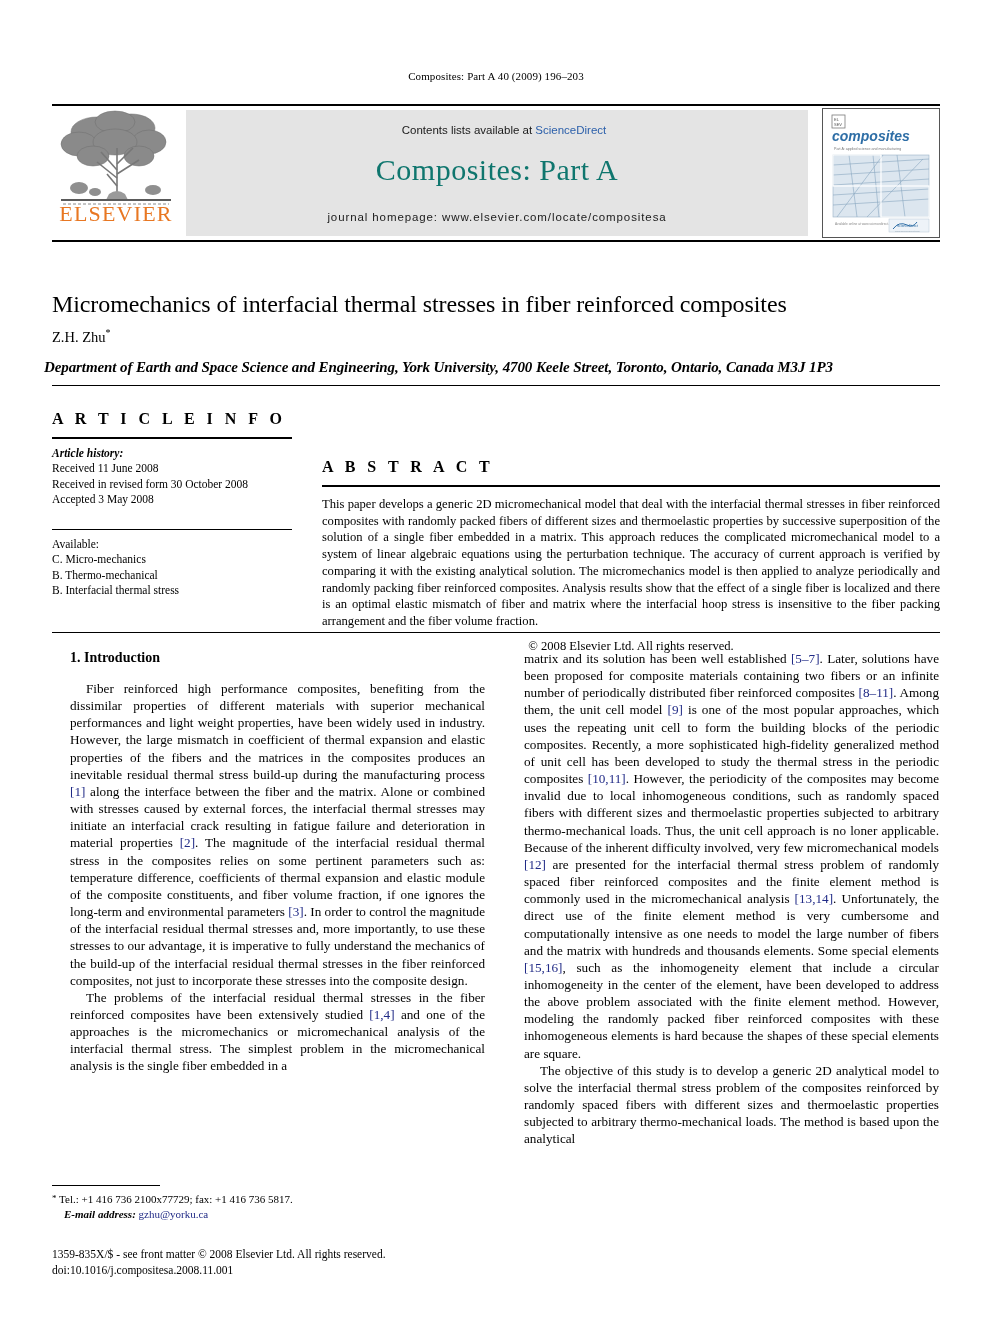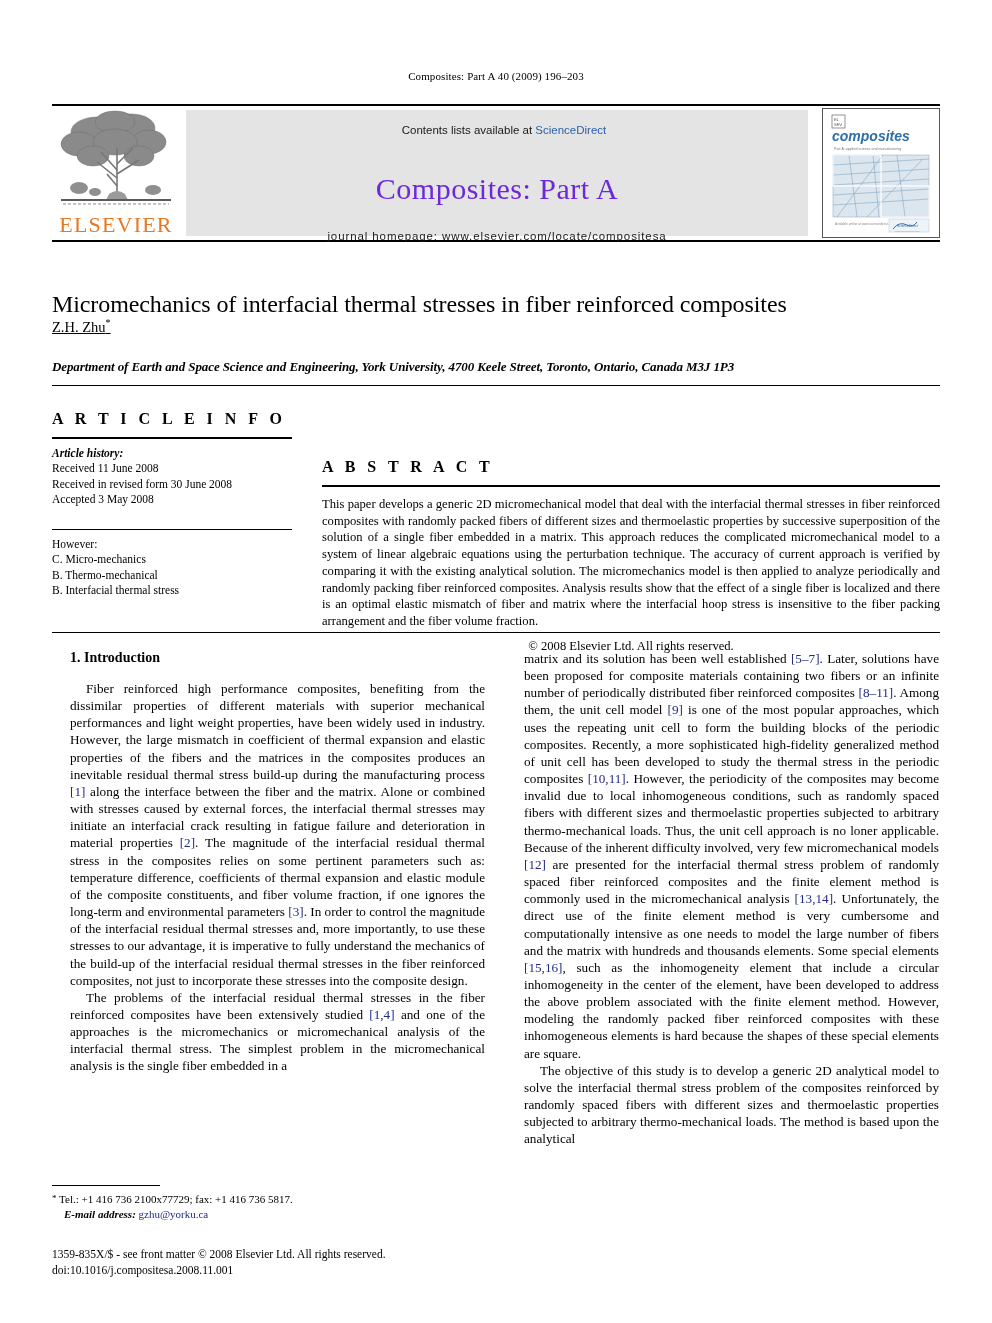--- a/index.html
+++ b/index.html
@@ -54,21 +54,21 @@
   .elsevier-block {
     position: absolute;
     left: 0; top: 2px;
     width: 128px;
     height: 130px;
   }
   .tree-svg { display: block; margin: 0 auto; }
   .elsevier-word {
     position: absolute;
     left: 0;
-    bottom: 0px;
+    bottom: 11px;
     width: 128px;
     text-align: center;
     font-family: "Liberation Serif", serif;
     font-size: 22px;
     letter-spacing: 1.2px;
     color: #E87722;
   }
 
   .journal-band {
     position: absolute;
@@ -83,25 +83,25 @@
     margin-top: 14px;
     font-family: "Liberation Sans", sans-serif;
     font-size: 11.5px;
     color: #1a1a1a;
     padding-left: 14px;
   }
   .sciencedirect {
     color: #2b5faa;
   }
   .journal-title {
-    margin-top: 36px;
+    margin-top: 17px;
     font-family: "Liberation Serif", serif;
     font-size: 30px;
     letter-spacing: 0.5px;
-    color: #6d28d9;
+    color: #0f766e;
   }
   .homepage-line {
     margin-top: 24px;
     font-family: "Liberation Sans", sans-serif;
     font-size: 11.5px;
     letter-spacing: 0.9px;
     color: #1a1a1a;
   }
 
   .cover-block {
@@ -122,31 +122,30 @@
     left: 52px;
     top: 290px;
     width: 886px;
     font-size: 24px;
     line-height: 1.2;
     letter-spacing: -0.1px;
   }
   .author {
     position: absolute;
     left: 52px;
-    top: 317px;
+    top: 327px;
     font-size: 14.5px;
-    text-decoration: underline;
   }
   .author sup { font-size: 10px; }
   .affiliation {
     position: absolute;
-    left: 52px;
+    left: 44px;
     top: 359px;
     width: 886px;
-    font-size: 13px;
+    font-size: 15px;
     font-style: italic;
     font-weight: bold;
     letter-spacing: -0.1px;
   }
   .rule-under-title {
     position: absolute;
     left: 52px;
     top: 385px;
     width: 888px;
     border-top: 1px solid #000;
@@ -359,26 +358,26 @@
   <div class="author"><span>Z.H. Zhu</span><sup>*</sup></div>
   <div class="affiliation">Department of Earth and Space Science and Engineering, York University, 4700 Keele Street, Toronto, Ontario, Canada M3J 1P3</div>
   <div class="rule-under-title"></div>
 
   <div class="info-col">
     <div class="section-head">A R T I C L E   I N F O</div>
     <div class="thick-rule"></div>
     <div class="info-body">
       <div class="lbl">Article history:</div>
       <div>Received 11 June 2008</div>
-      <div>Received in revised form 30 June 2008</div>
+      <div>Received in revised form 30 October 2008</div>
       <div>Accepted 3 May 2008</div>
     </div>
     <div class="kw-rule"></div>
     <div class="kw-body">
-      <div class="lbl">However:</div>
+      <div class="lbl">Available:</div>
       <div>C. Micro-mechanics</div>
       <div>B. Thermo-mechanical</div>
       <div>B. Interfacial thermal stress</div>
     </div>
   </div>
 
   <div class="abs-col">
     <div class="section-head">A B S T R A C T</div>
     <div class="thick-rule"></div>
     <div class="abstract-text">This paper develops a generic 2D micromechanical model that deal with the interfacial thermal stresses in fiber reinforced composites with randomly packed fibers of different sizes and thermoelastic properties by successive superposition of the solution of a single fiber embedded in a matrix. This approach reduces the complicated micromechanical model to a system of linear algebraic equations using the perturbation technique. The accuracy of current approach is verified by comparing it with the existing analytical solution. The micromechanics model is then applied to analyze periodically and randomly packing fiber reinforced composites. Analysis results show that the effect of a single fiber is localized and there is an optimal elastic mismatch of fiber and matrix where the interfacial hoop stress is insensitive to the fiber packing arrangement and the fiber volume fraction.</div>

